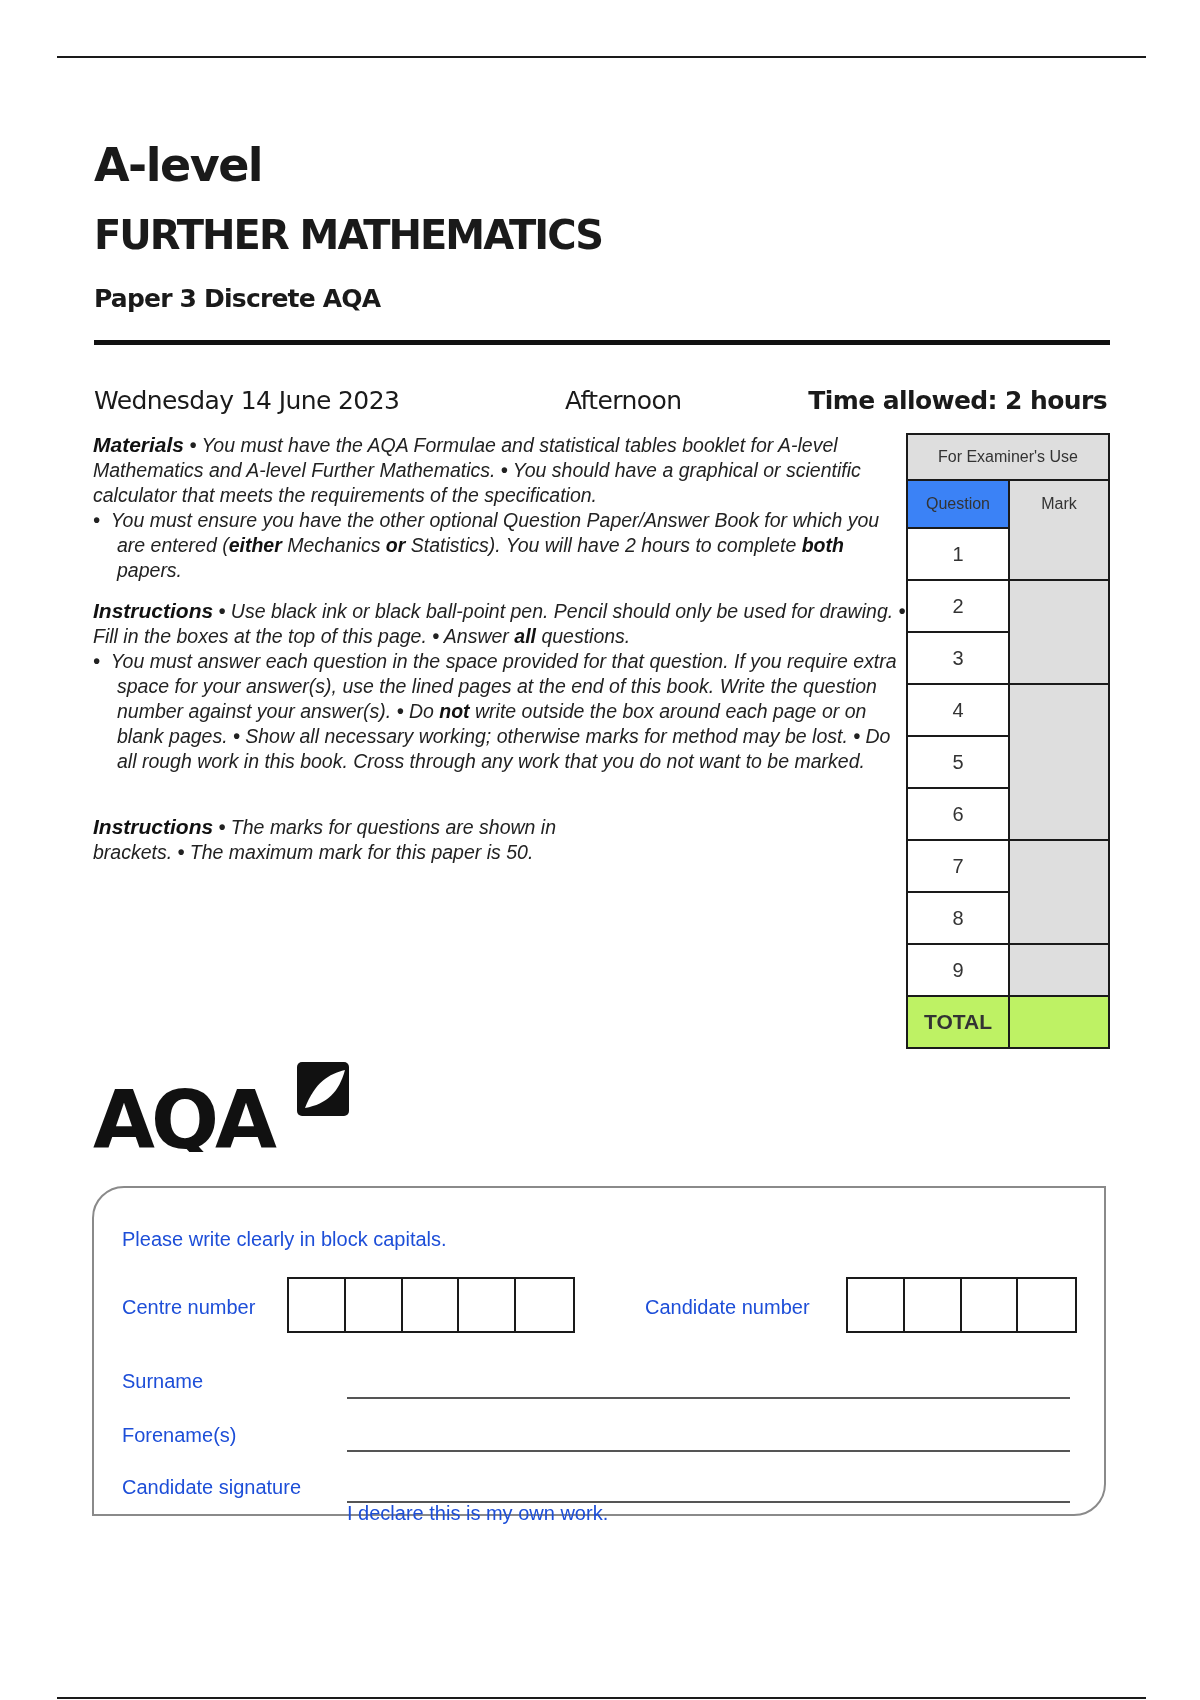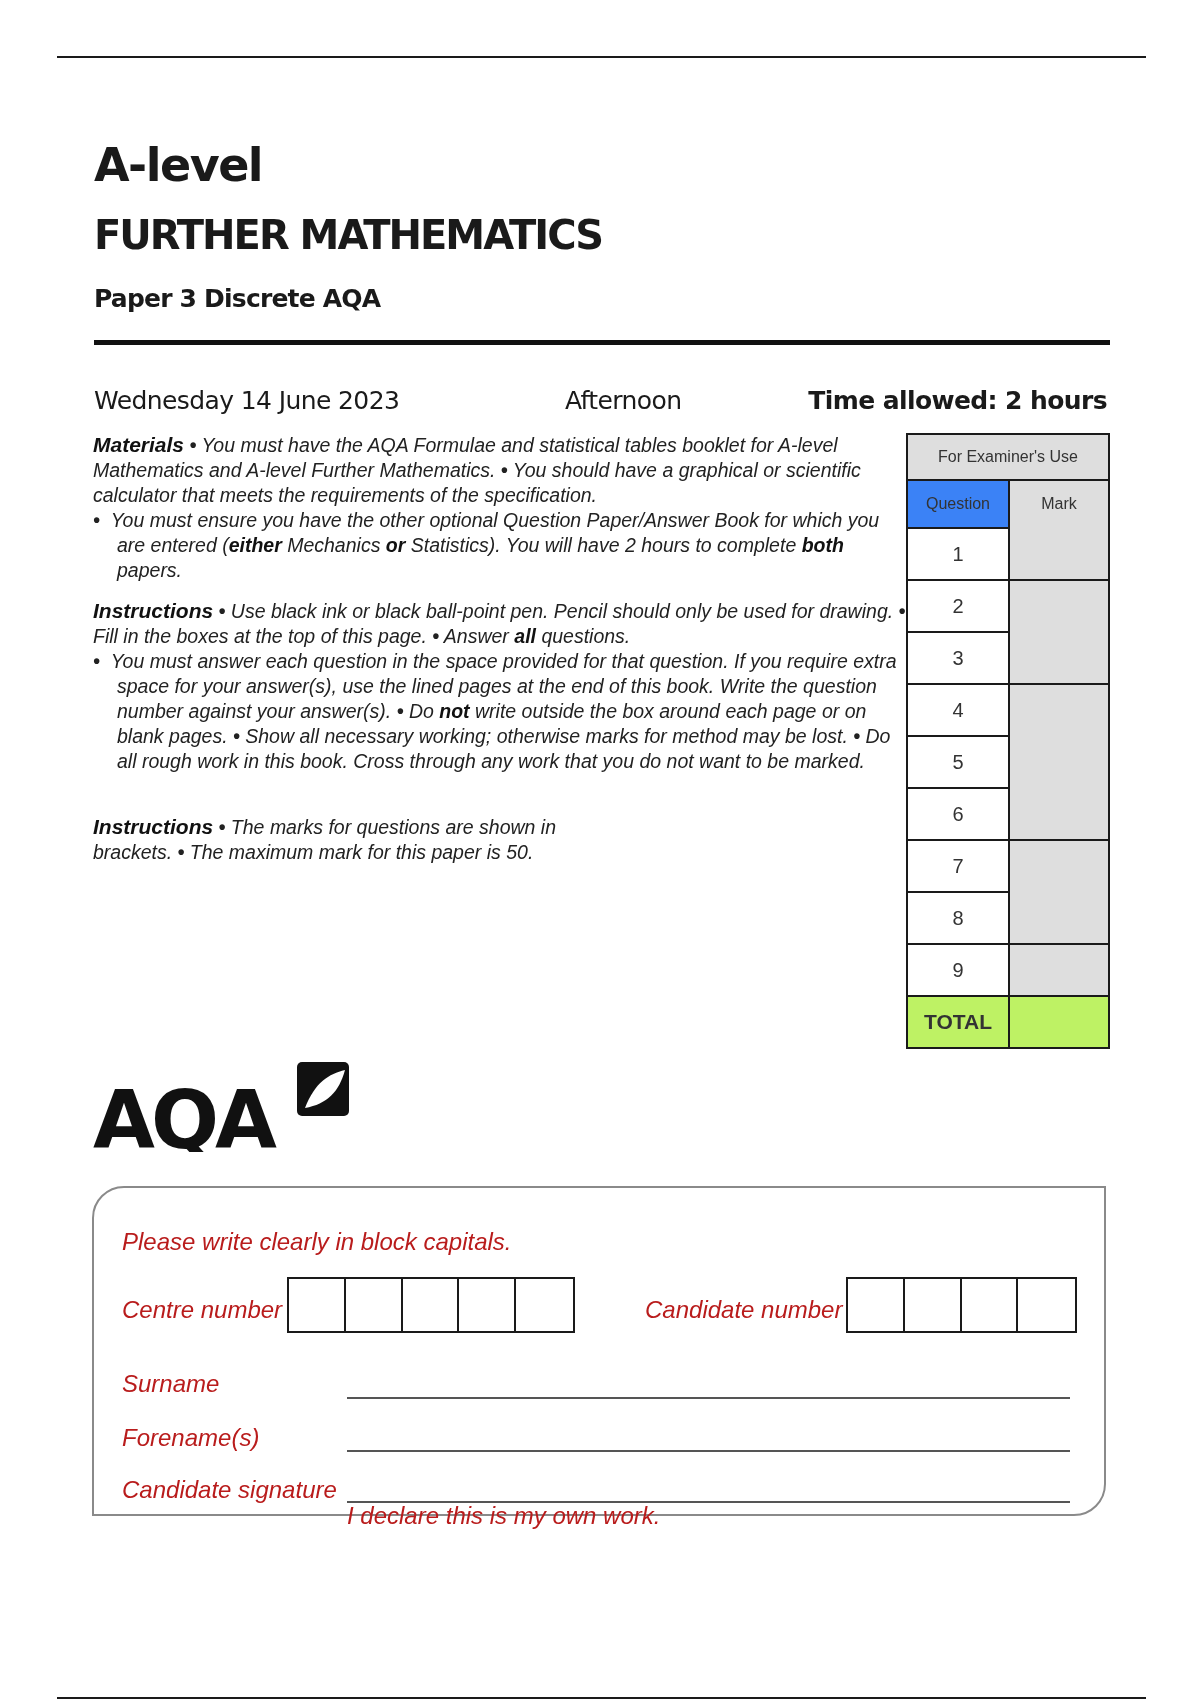--- a/index.html
+++ b/index.html
@@ -30,21 +30,21 @@
   .ex-table td { border: 2px solid #1a1a1a; text-align: center; color: #333; padding: 0; }
   .ex-head { background: #dedede; height: 44px; font-size: 16px; }
   .ex-q { width: 100px; height: 50px; background: #fff; font-size: 20px; }
   .ex-qh { height: 46px; font-size: 16px; background: #3b82f6; }
   .ex-mark { background: #dedede; vertical-align: top; font-size: 16px; padding-top: 14px !important; }
   .ex-total { background: #bef264; height: 50px; font-weight: bold; font-size: 21px; color: #222; }
   
   .logo { left: 93px; top: 1062px; width: 260px; height: 90px; }
   
   .form { left: 92px; top: 1186px; width: 1014px; height: 330px; border: 2px solid #8a8a8a; border-top-left-radius: 32px; border-bottom-right-radius: 32px; box-sizing: border-box; }
-  .form-label { font-size: 24px; color: #b91c1c; font-style: italic; }
+  .form-label { font-size: 20px; color: #1d4ed8; }
   .boxes { display: flex; border: 2px solid #1a1a1a; height: 56px; box-sizing: border-box; }
   .boxes span { width: 57px; height: 100%; border-right: 2px solid #1a1a1a; box-sizing: border-box; display: block; }
   .boxes span:last-child { border-right: none; }
   .line { height: 2px; background: #555; width: 723px; }
 </style>
 </head>
 <body>
 
 <div class="abs rule-top"></div>
 

